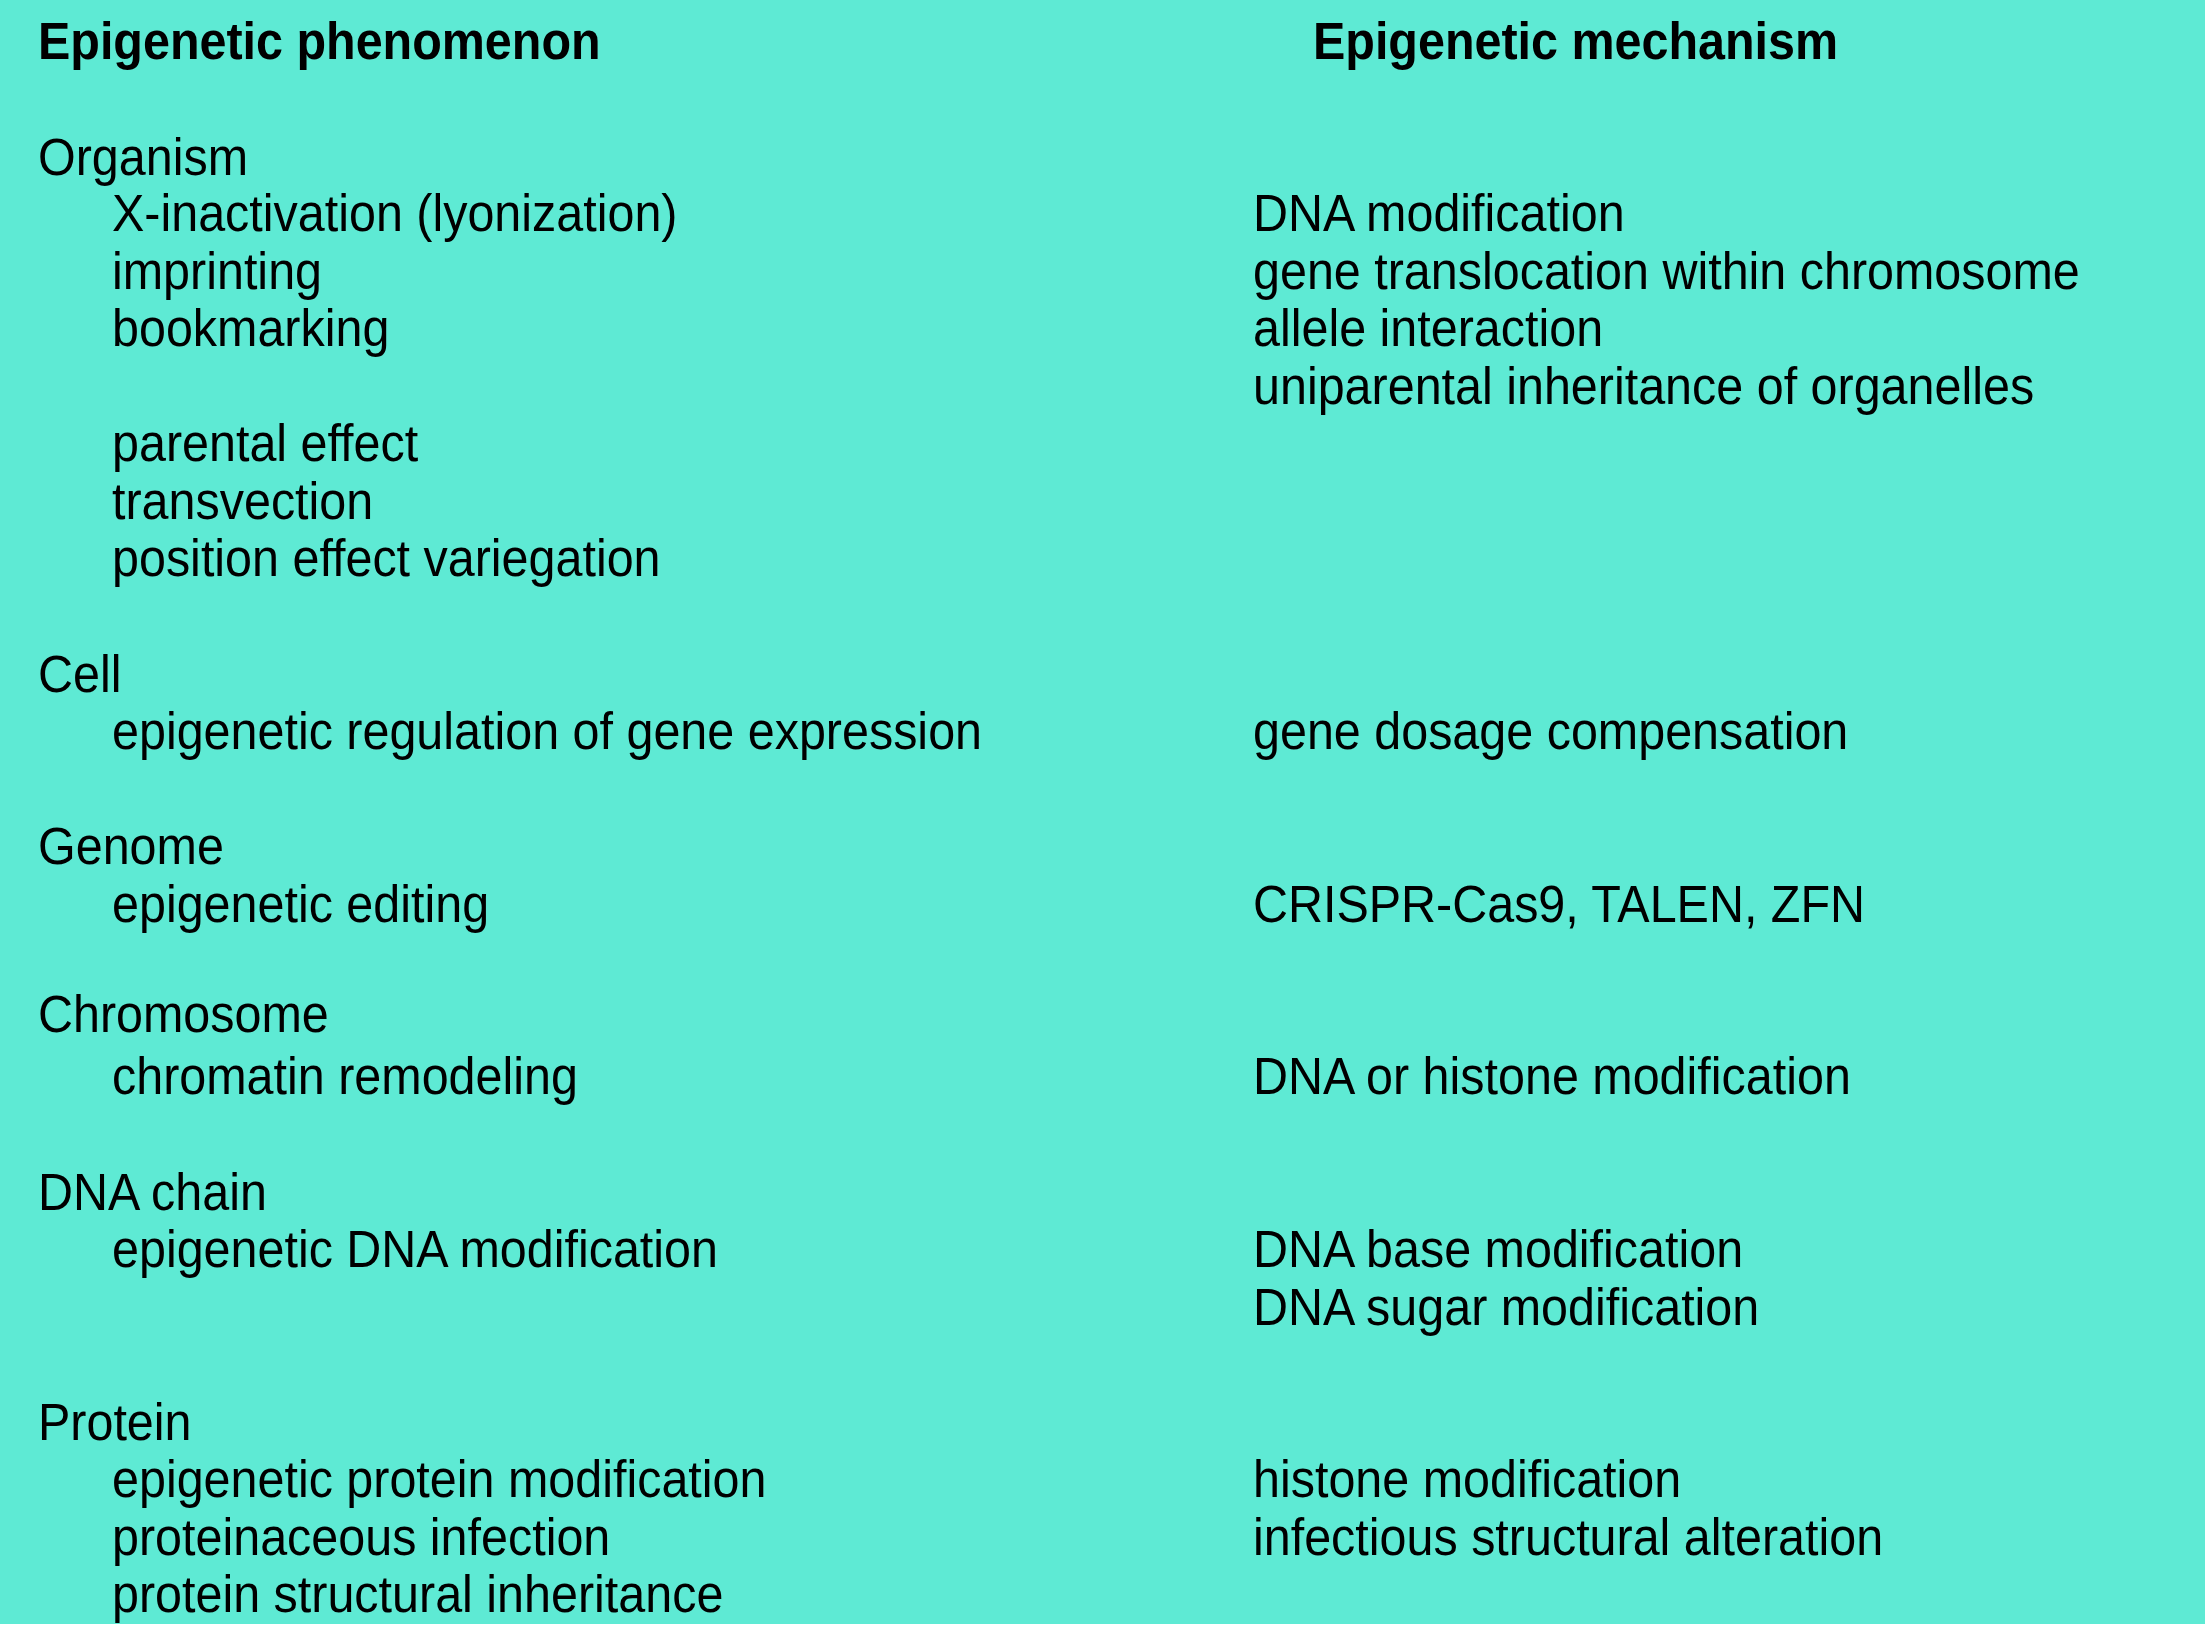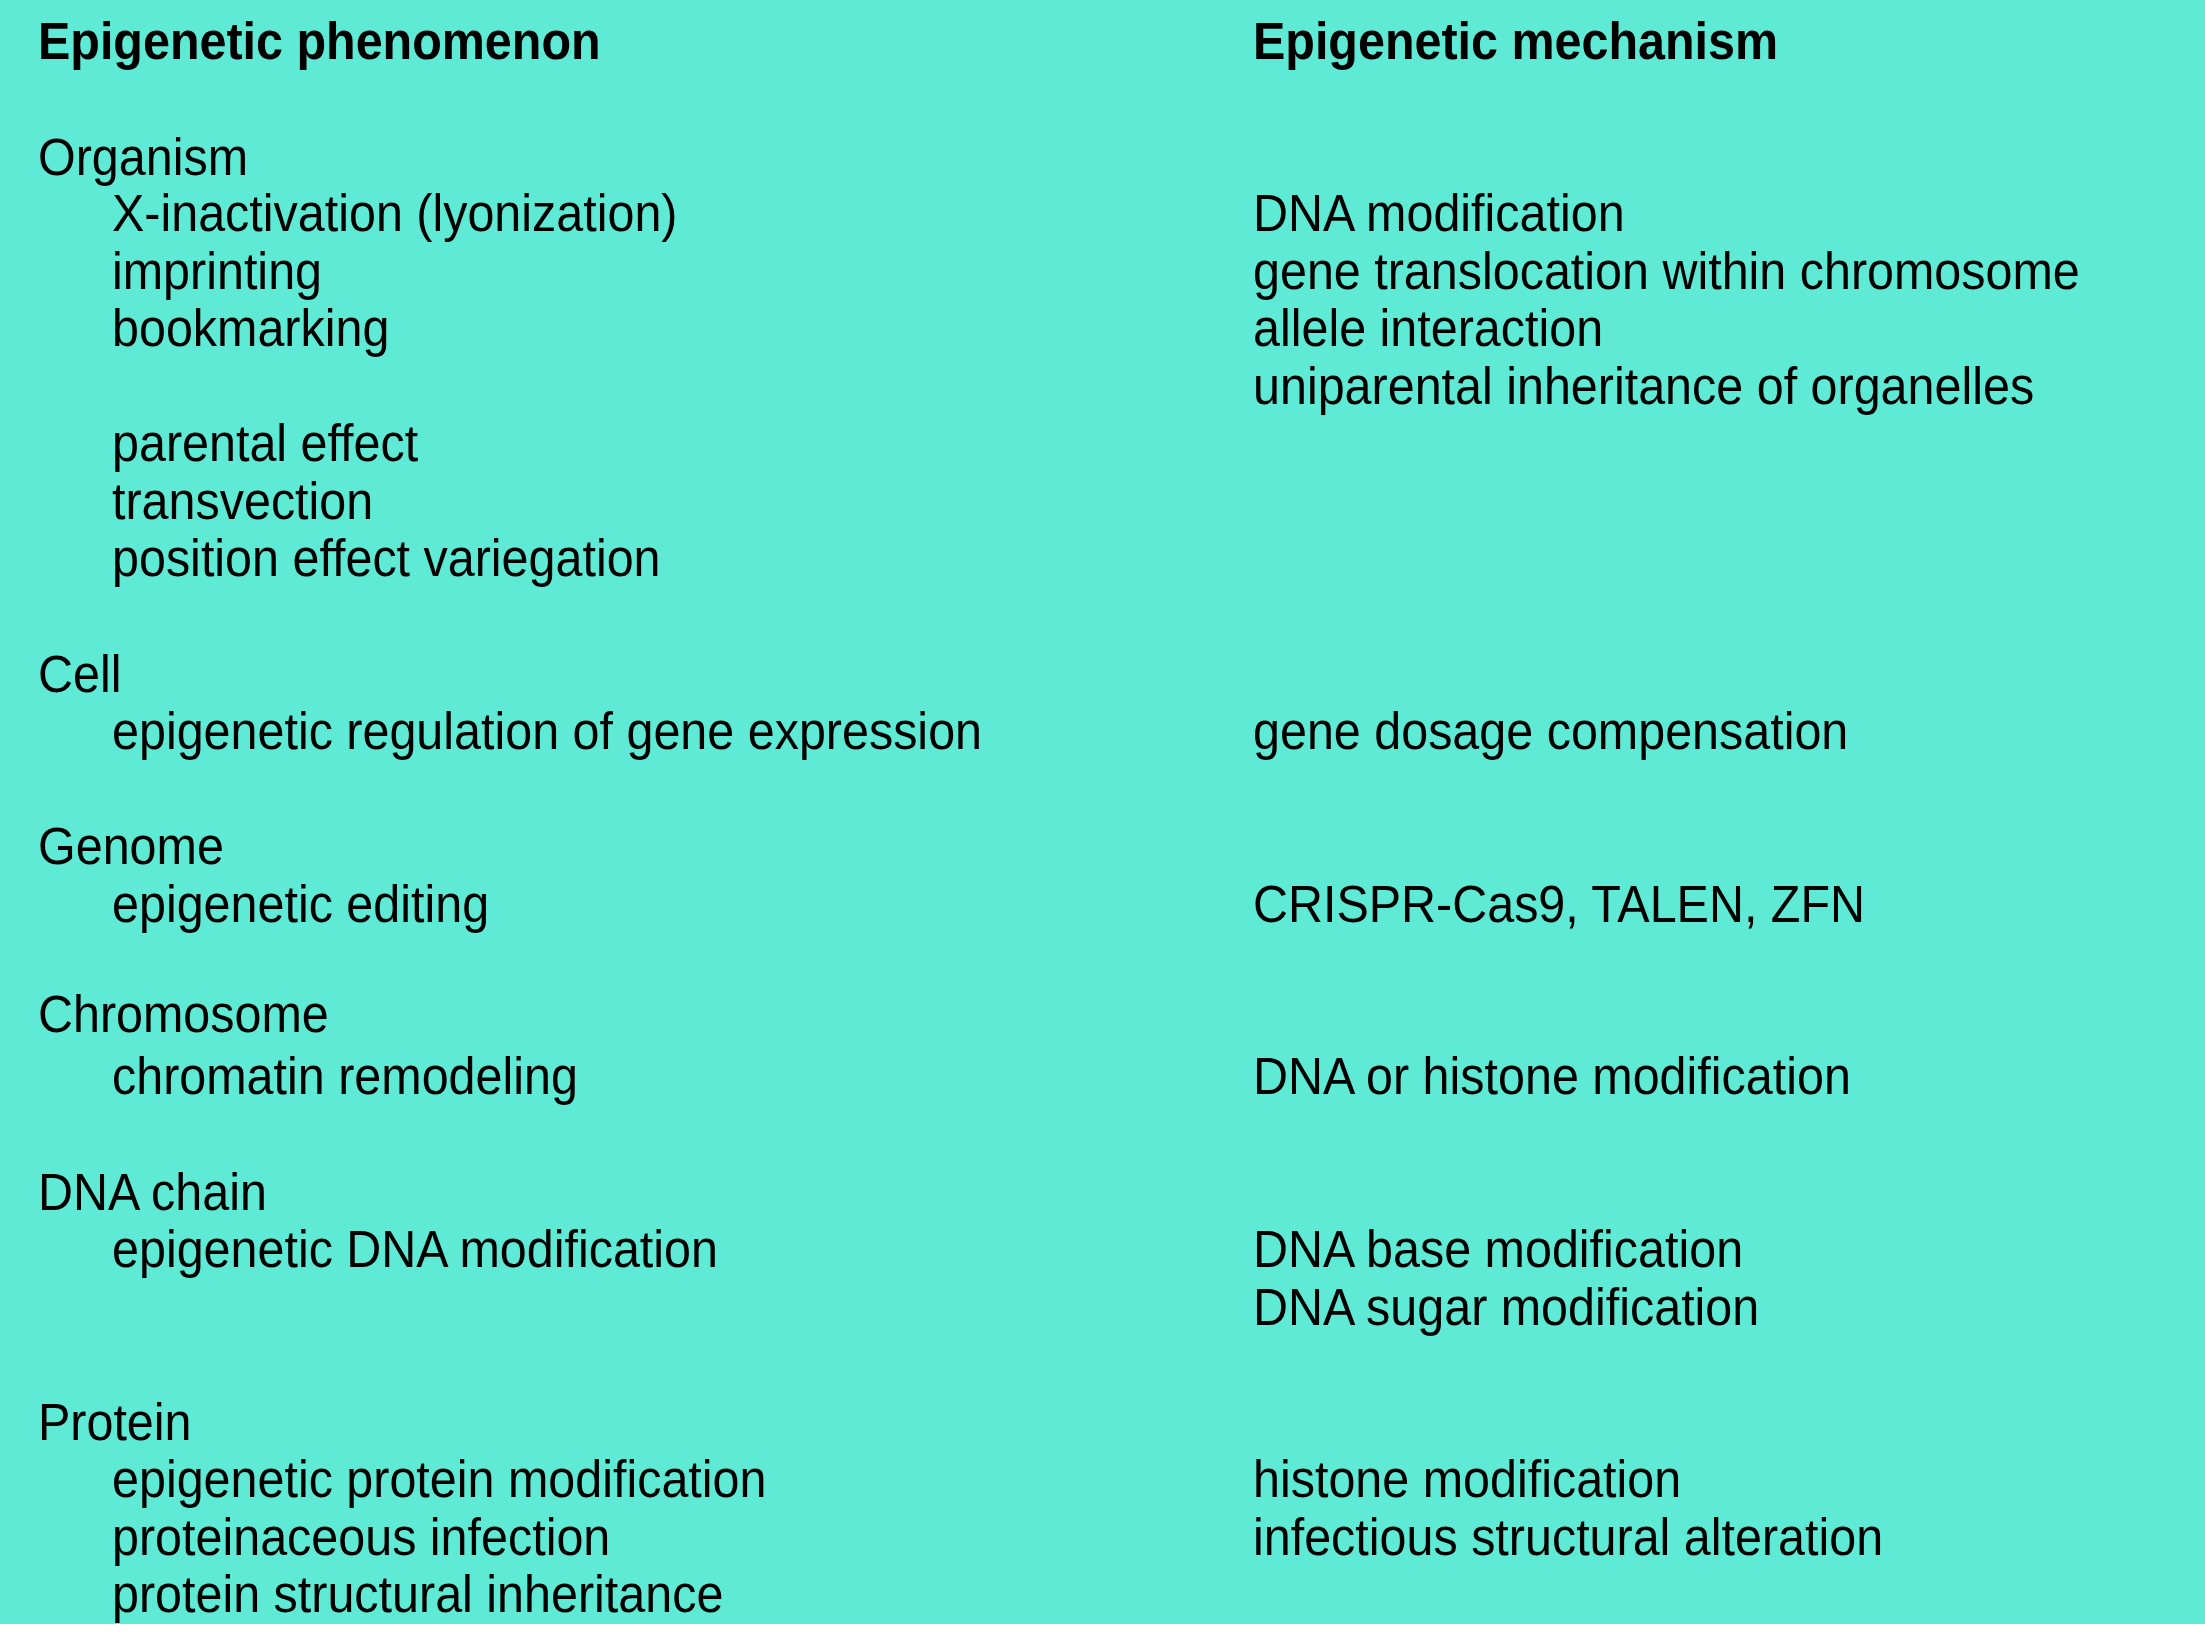--- a/index.html
+++ b/index.html
@@ -22,21 +22,21 @@
     line-height: 58px;
     transform: scaleX(0.95);
     transform-origin: 0 0;
   }
   .hdr {
     position: absolute;
     top: 12.5px;
     font-weight: bold;
   }
   .hdr-left  { left: 38px; }
-  .hdr-right { left: 1253px; text-align: right; }
+  .hdr-right { left: 1313px; text-align: right; }
   .row {
     position: absolute;
     left: 0;
     width: 100%;
     height: 58px;
   }
   .ph-category { position: absolute; left: 38px; }
   .ph-item     { position: absolute; left: 112px; }
   .mech        { position: absolute; left: 1253px; }
 </style>

